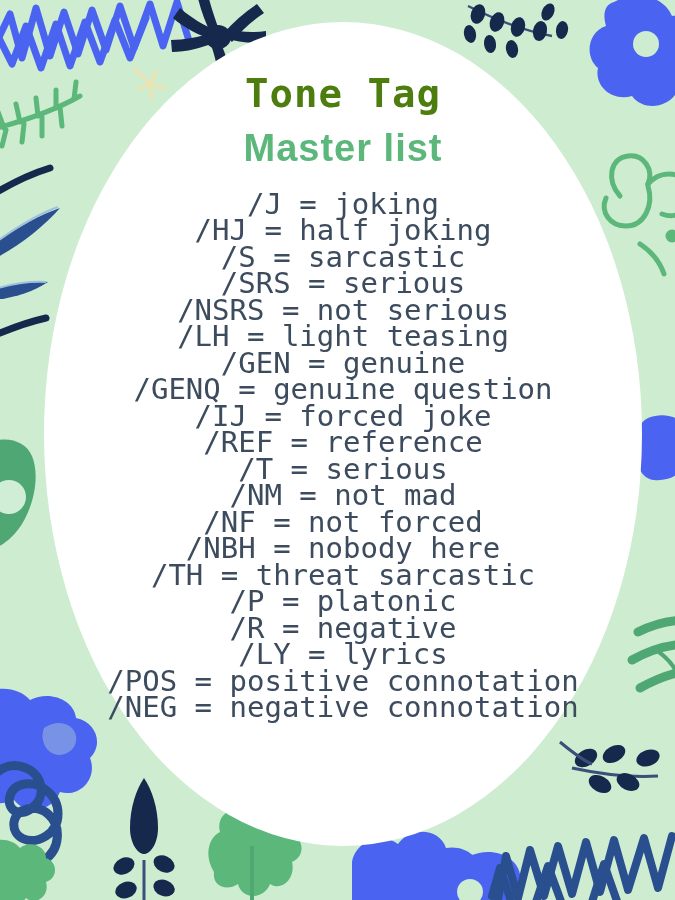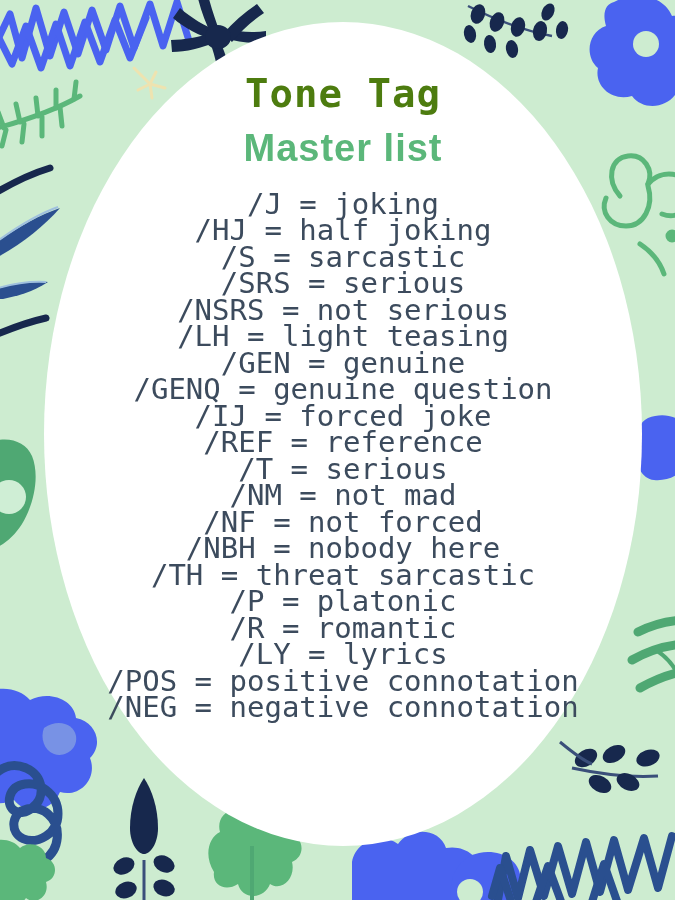--- a/index.html
+++ b/index.html
@@ -317,21 +317,21 @@
         <li>/GEN = genuine</li>
         <li>/GENQ = genuine question</li>
         <li>/IJ = forced joke</li>
         <li>/REF = reference</li>
         <li>/T = serious</li>
         <li>/NM = not mad</li>
         <li>/NF = not forced</li>
         <li>/NBH = nobody here</li>
         <li>/TH = threat sarcastic</li>
         <li>/P = platonic</li>
-        <li>/R = romantic</li>
+        <li>/R = negative</li>
         <li>/LY = lyrics</li>
         <li>/POS = positive connotation</li>
         <li>/NEG = negative connotation</li>
       </ul>
 
   </div>
 
 </div>
 
 </body></html>

